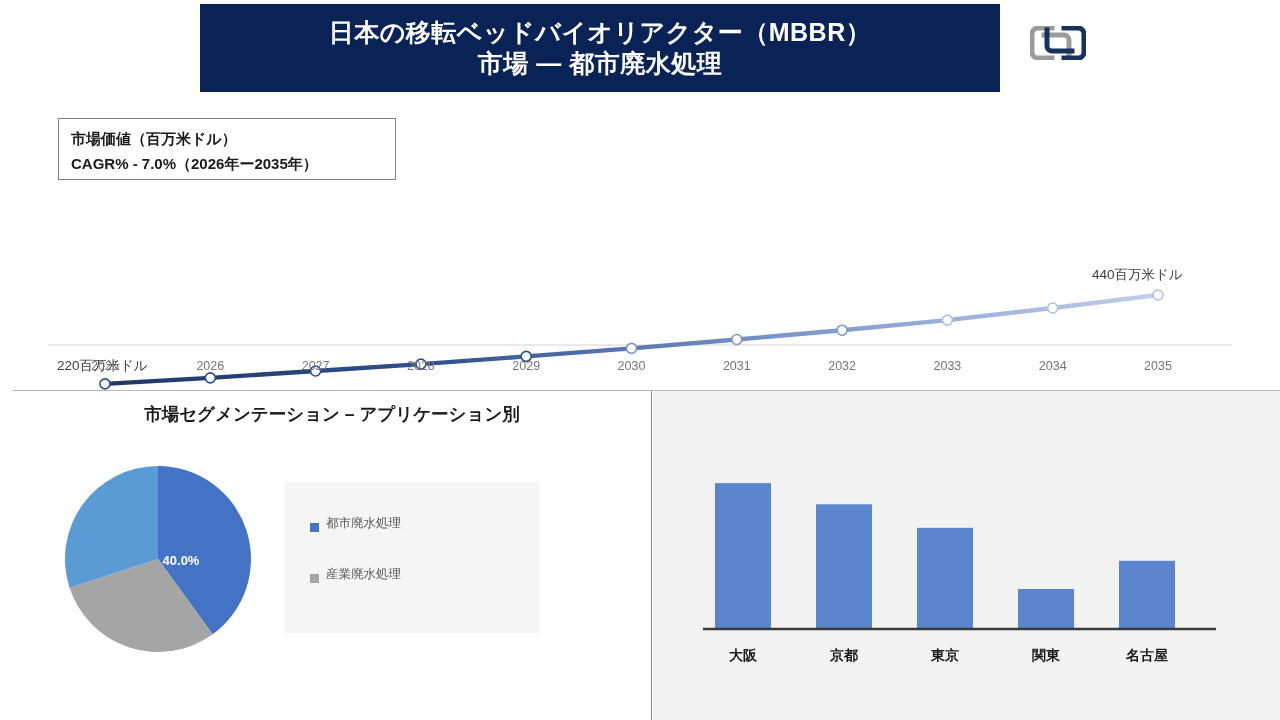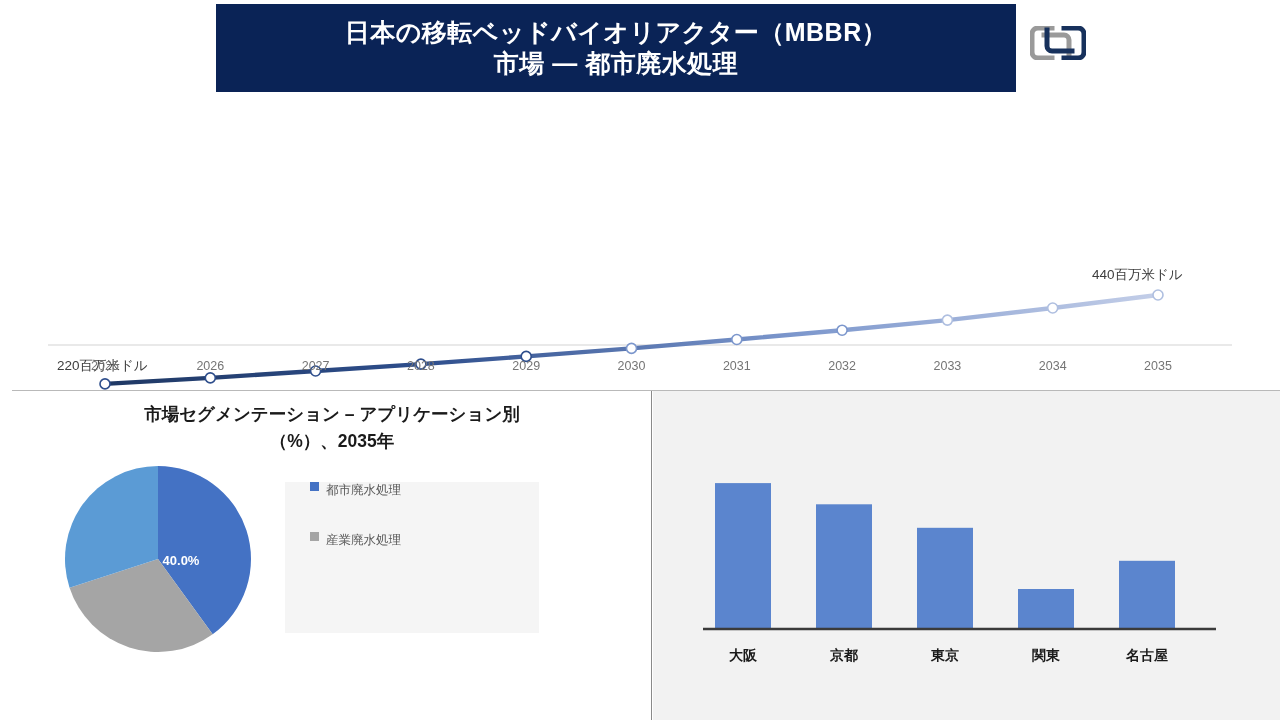--- a/index.html
+++ b/index.html
@@ -8,21 +8,21 @@
     width:1280px; height:720px;
     background:#ffffff;
     font-family:"Liberation Sans", "DejaVu Sans", sans-serif;
     overflow:hidden;
     position:relative;
   }
 
   
   #header { position:absolute; left:0; top:0; width:1280px; height:96px; }
   #title-bar {
-    position:absolute; left:216px; top:4px; width:800px; height:88px;
+    position:absolute; left:200px; top:4px; width:800px; height:88px;
     background:#0A2356; color:#ffffff;
     display:flex; flex-direction:column; align-items:center; justify-content:center;
     line-height:1.25;
   }
   #title-bar .tline { font-size:25px; font-weight:bold; letter-spacing:0.5px; white-space:nowrap; }
 
   
   #logo { position:absolute; left:1030px; top:20px; width:230px; height:56px; }
   #logo-mark { position:absolute; left:0px; top:6px; width:56px; height:34px; }
   #logo-text { position:absolute; left:64px; top:2px; width:170px; }
@@ -49,21 +49,21 @@
   #bar-panel { position:absolute; left:641px; top:0; width:639px; height:330px; background:#f2f2f2; }
 
   #pie-title { position:absolute; left:20px; top:10px; width:600px; text-align:center; }
   #pie-title .pt-l { font-size:17.5px; font-weight:bold; color:#1a1a1a; line-height:1.55; white-space:nowrap; }
 
   #pie-wrap { position:absolute; left:51px; top:73px; width:190px; height:190px; }
   #pie-legend {
     position:absolute; left:285px; top:482px; width:254px; height:151px;
     background:#f5f5f5;
   }
-  .pl-row { display:flex; align-items:flex-start; height:50.3px; padding-left:25px; }
+  .pl-row { display:flex; align-items:flex-end; height:50.3px; padding-left:25px; }
   .pl-swatch { width:9px; height:9px; margin-right:7px; flex:0 0 auto; }
   .pl-text { font-size:12.5px; color:#595959; white-space:nowrap; }
 
   #bar-title { position:absolute; left:0; top:12px; width:639px; text-align:center; font-size:17.5px; color:#1a1a1a; }
   #bar-svg { position:absolute; left:0; top:46px; width:639px; height:284px; }
   .bar-tick { font-size:14px; fill:#1a1a1a; font-weight:bold; font-family:"Liberation Sans", sans-serif; text-anchor:middle; }
 </style>
 </head>
 <body>
 
@@ -77,20 +77,24 @@
     <svg id="logo-mark" viewBox="0 0 56 34">
       <path d="M22 2 H8 A6 6 0 0 0 2 8 V26 A6 6 0 0 0 8 32 H22" fill="none" stroke="#9a9a9a" stroke-width="5" stroke-linecap="square"></path>
       <path d="M14 9 H34 A5 5 0 0 1 39 14 V30" fill="none" stroke="#9a9a9a" stroke-width="5" stroke-linecap="square"></path>
       <path d="M34 32 H48 A6 6 0 0 0 54 26 V8 A6 6 0 0 0 48 2 H34" fill="none" stroke="#17315c" stroke-width="5" stroke-linecap="square"></path>
       <path d="M42 25 H22 A5 5 0 0 1 17 20 V4" fill="none" stroke="#17315c" stroke-width="5" stroke-linecap="square"></path>
     </svg>
   </div>
 </div>
 
 <div id="line-panel">
+  <div id="legend-box">
+    <div class="lb-line">市場価値（百万米ドル）</div>
+    <div class="lb-line">CAGR% - 7.0%（2026年ー2035年）</div>
+  </div>
   <svg id="line-svg" viewBox="0 0 1280 294">
     <defs>
       <linearGradient id="lineGrad" x1="0" y1="0" x2="1" y2="0">
         <stop offset="0%" stop-color="#1F3864"></stop>
         <stop offset="30%" stop-color="#2E4E8C"></stop>
         <stop offset="65%" stop-color="#7B96CC"></stop>
         <stop offset="100%" stop-color="#C3CEE8"></stop>
       </linearGradient>
     </defs>
     <line x1="48" y1="249" x2="1232" y2="249" stroke="#d4d4d4" stroke-width="1.2"></line>
@@ -148,21 +152,20 @@
         <text x="1158.0" y="274" class="x-tick">2035</text>
       </g>
   </svg>
 </div>
 
 <div id="bottom">
 
   <div id="pie-panel">
     <div id="pie-title">
       <div class="pt-l">市場セグメンテーション – アプリケーション別</div>
-      <div class="pt-l">（%）、2035年</div>
     </div>
     <div id="pie-wrap">
       <svg viewBox="0 0 190 190" width="190" height="190">
         <g id="pie-slices">
             <path d="M 95 95 L 95.00 2.00 A 93 93 0 0 1 149.66 170.24 Z" fill="#4472C4"></path>
             <path d="M 95 95 L 149.66 170.24 A 93 93 0 0 1 6.55 123.74 Z" fill="#A5A5A5"></path>
             <path d="M 95 95 L 6.55 123.74 A 93 93 0 0 1 95.00 2.00 Z" fill="#5B9BD5"></path>
           </g>
         <text id="pie-dl" x="118" y="101" fill="#ffffff" font-size="13" font-weight="bold" font-family="Liberation Sans, sans-serif" text-anchor="middle">40.0%</text>
       </svg>

